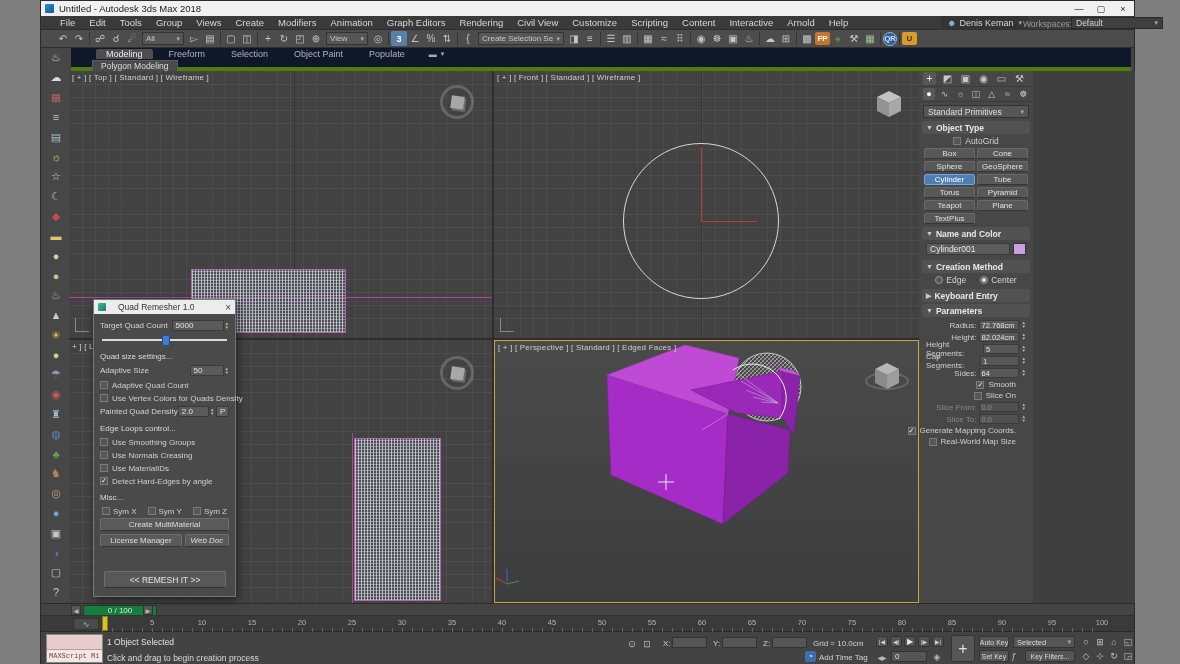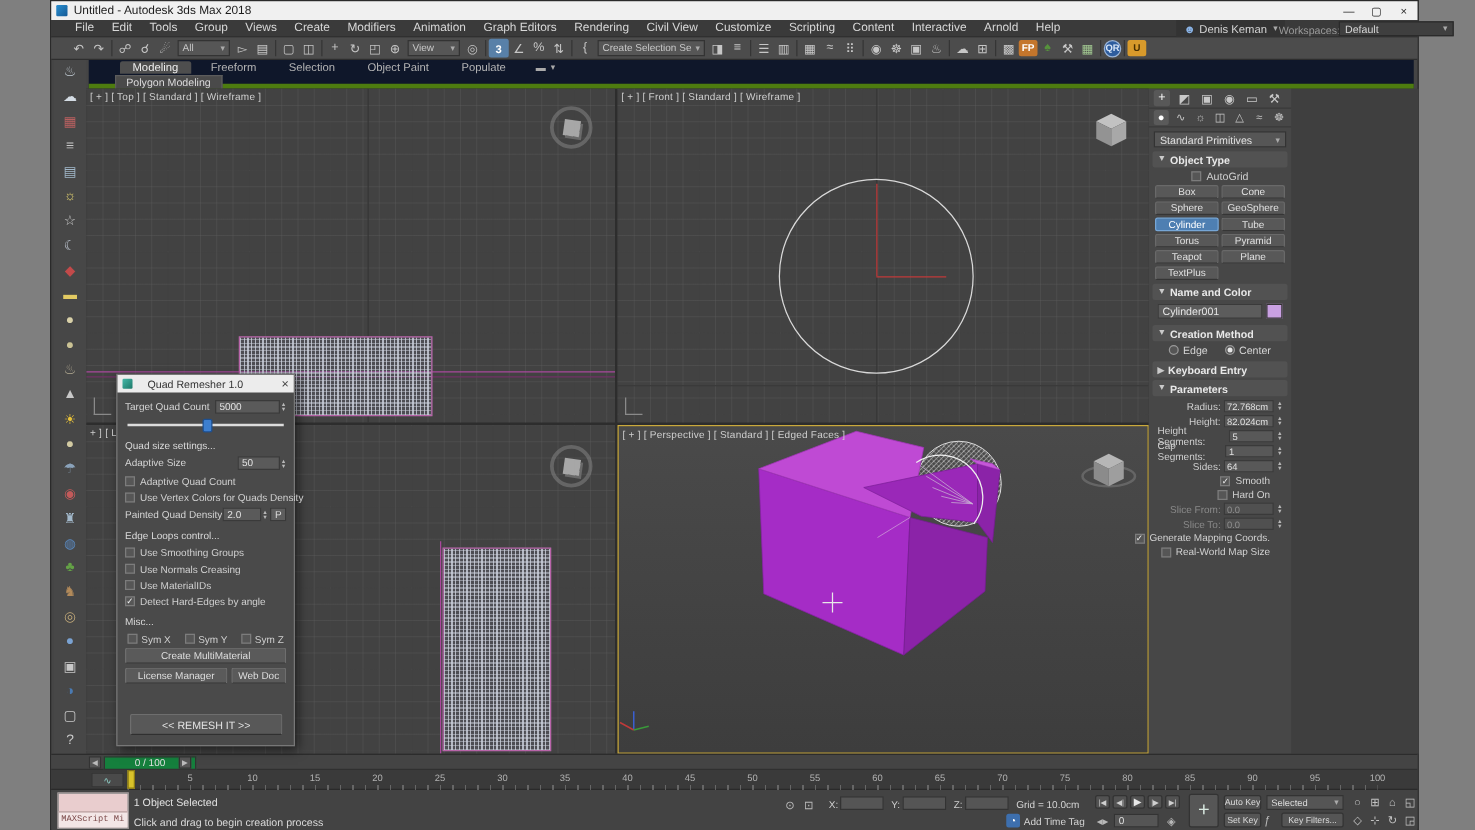--- a/index.html
+++ b/index.html
@@ -519,21 +519,21 @@
               <span>▲</span>
               <span>▼</span>
             </span>
           </div>
           <div class="pcheck">
             <span class="cb on">✓</span>
             <span class="clab">Smooth</span>
           </div>
           <div class="pcheck">
             <span class="cb"></span>
-            <span class="clab">Hard On</span>
+            <span class="clab">Slice On</span>
           </div>
           <div class="prow dis">
             <span class="plab">Slice From:</span>
             <span class="pfield">0.0</span>
             <span class="sparr">
               <span>▲</span>
               <span>▼</span>
             </span>
           </div>
           <div class="prow dis">
@@ -632,21 +632,21 @@
               <span class="clab">Sym Y</span>
             </span>
             <span style="display: inline-flex; gap: 3px; align-items: center;">
               <span class="cb"></span>
               <span class="clab">Sym Z</span>
             </span>
           </div>
           <div class="qbtn">Create MultiMaterial</div>
           <div style="display: flex; gap: 3px;">
             <div class="qbtn" style="flex: 1.9 1 0%;">License Manager</div>
-            <div class="qbtn" style="flex: 1 1 0%;">Web Doc</div>
+            <div class="qbtn" style="flex: 1 1 0%; font-style: italic;">Web Doc</div>
           </div>
         </div>
     </div>
     <div id="qr-remesh">&lt;&lt;   REMESH IT   &gt;&gt;</div>
   </div>
 
   <div id="timeslider-row">
     <span class="tsbtn" style="left:30px">◀</span>
     <span id="tsbox">0 / 100</span>
     <span class="tsbtn" style="left:102px">▶</span>

